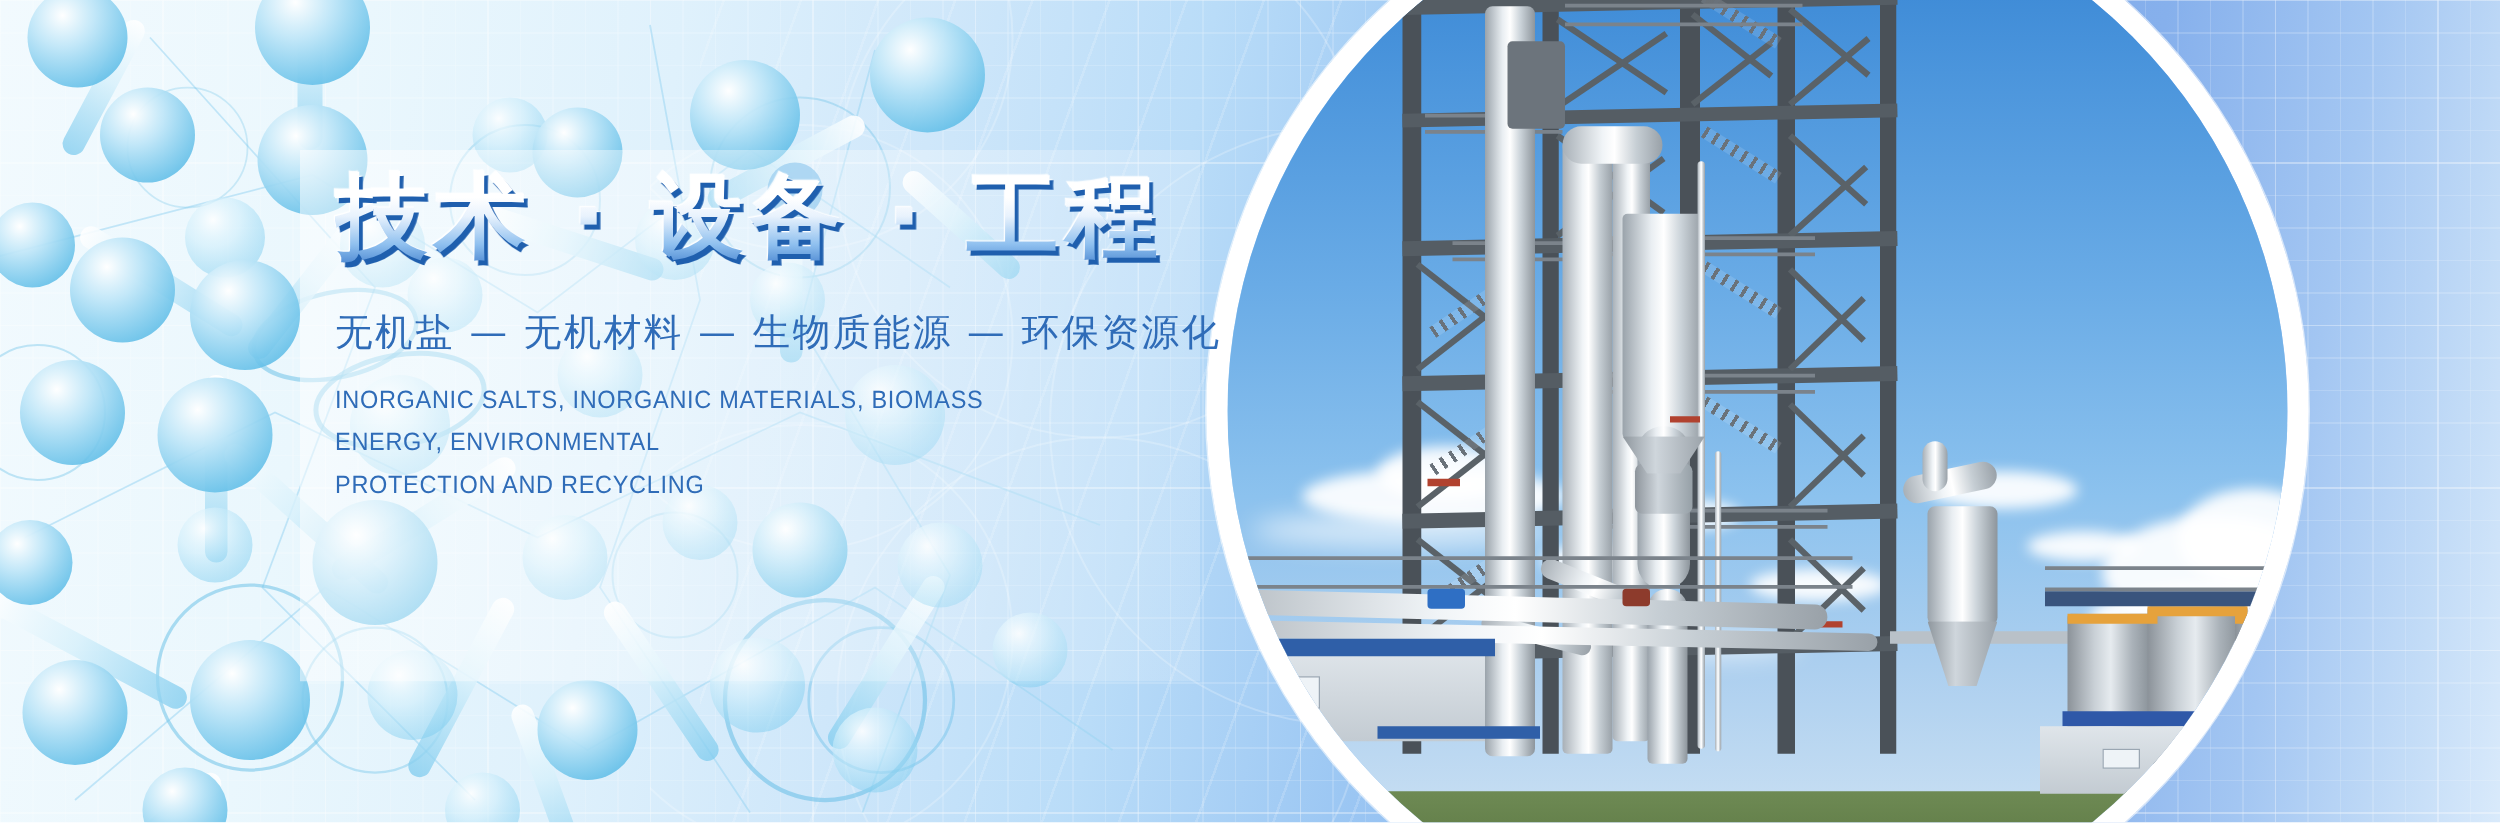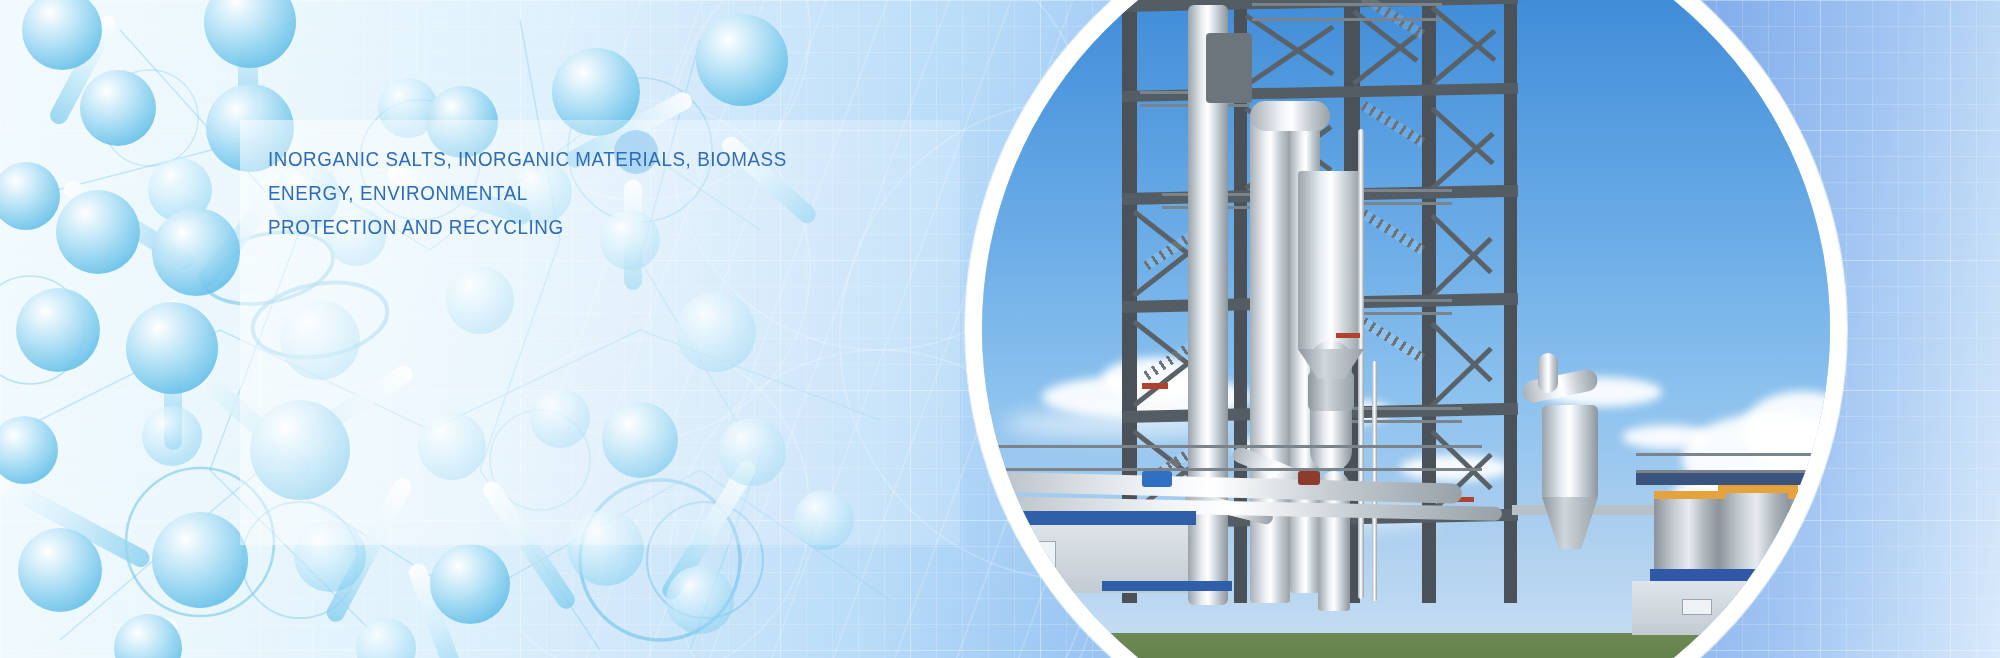--- a/index.html
+++ b/index.html
@@ -358,19 +358,21 @@
       <div class="bldg-win" style="left:760px;top:694px;width:46px;height:16px;"></div>
 
       <div class="bldg" style="left:16px;top:614px;width:190px;height:74px;"></div>
       <div class="bldg-roof" style="left:8px;top:606px;width:206px;height:14px;"></div>
       <div class="bldg-win" style="left:40px;top:636px;width:34px;height:26px;"></div>
       <div class="bldg-roof" style="left:120px;top:676px;width:130px;height:10px;"></div>
     </div>
   </div>
 
   <div class="content">
+    <div class="headline">技术 · 设备 · 工程</div>
+    <div class="sub-cn">无机盐 — 无机材料 — 生物质能源 — 环保资源化</div>
     <div class="sub-en">
       <div>INORGANIC SALTS, INORGANIC MATERIALS, BIOMASS ENERGY, ENVIRONMENTAL</div>
       <div>PROTECTION AND RECYCLING</div>
     </div>
   </div>
 
 </div>
 
 </body></html>

